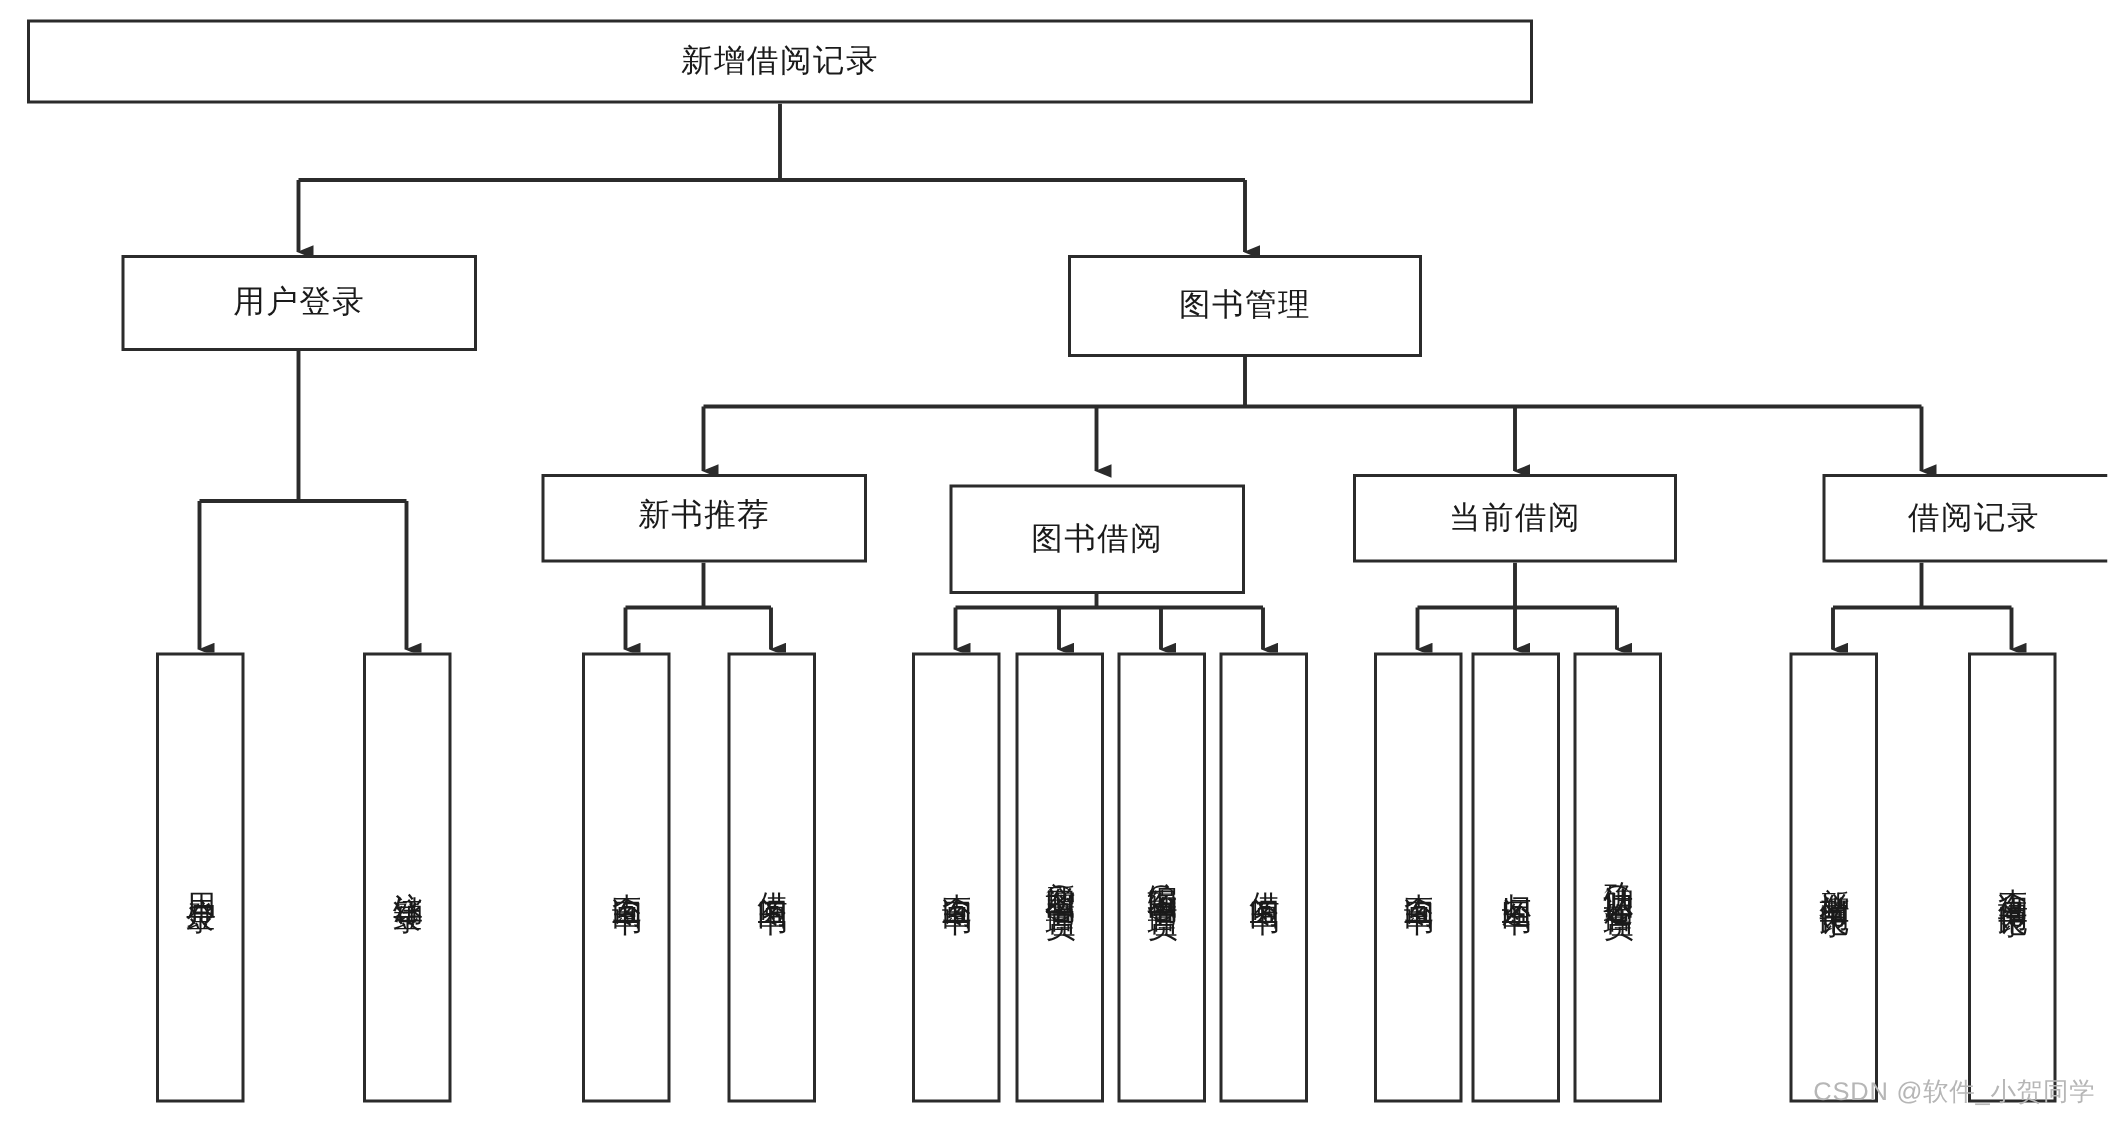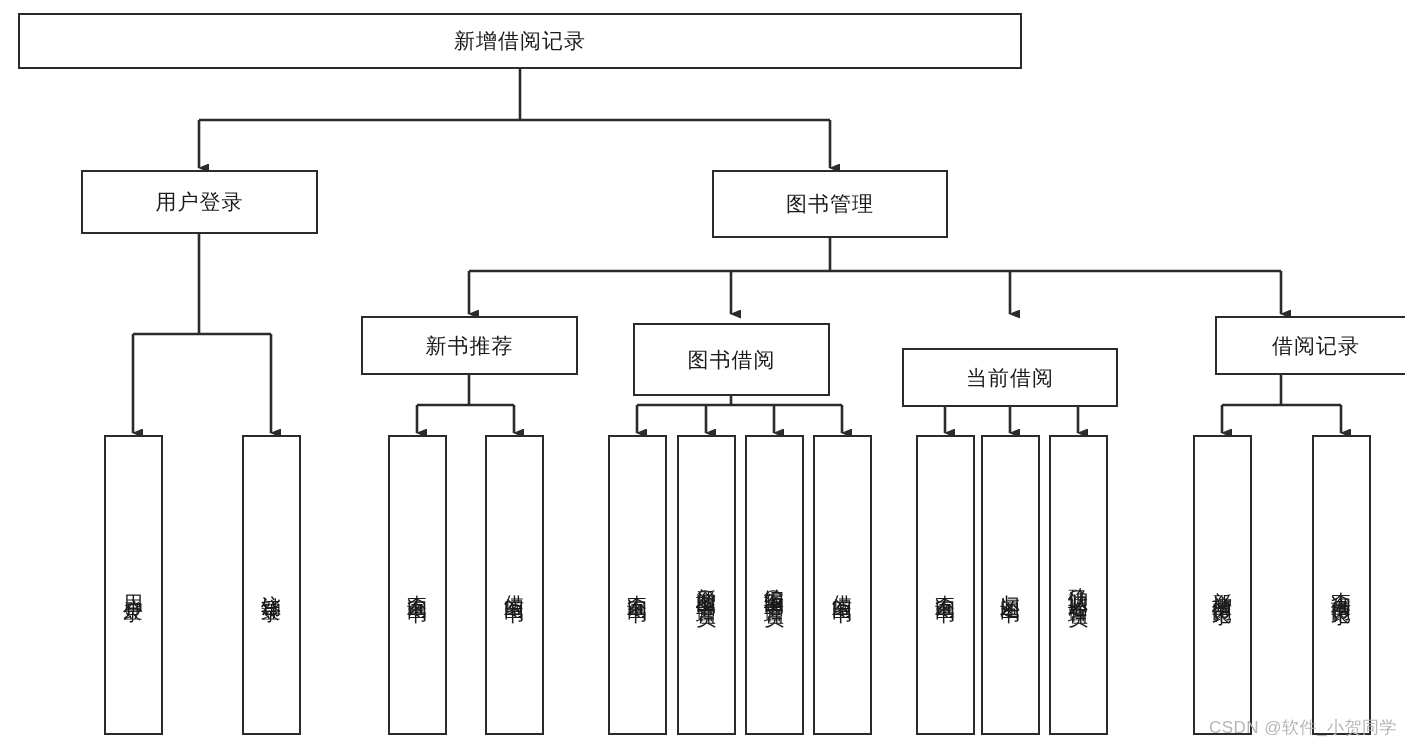--- a/index.html
+++ b/index.html
@@ -125,27 +125,27 @@
     <span class="node-label">新增借阅记录</span>
   </div>
 
   <div class="node horiz" style="left: 81px; top: 170px; width: 237px; height: 64px;">
     <span class="node-label">用户登录</span>
   </div>
   <div class="node horiz" style="left: 712px; top: 170px; width: 236px; height: 68px;">
     <span class="node-label">图书管理</span>
   </div>
 
-  <div class="node horiz" style="left: 361px; top: 316px; width: 217px; height: 59px;">
+  <div class="node horiz" style="left: 361px; top: 316px; width: 217px; height: 59px; font-family: Liberation Mono, monospace;">
     <span class="node-label">新书推荐</span>
   </div>
   <div class="node horiz" style="left: 633px; top: 323px; width: 197px; height: 73px;">
     <span class="node-label">图书借阅</span>
   </div>
-  <div class="node horiz" style="left: 902px; top: 316px; width: 216px; height: 59px; margin-top: 32px;">
+  <div class="node horiz" style="left: 902px; top: 316px; width: 216px; height: 59px;">
     <span class="node-label">当前借阅</span>
   </div>
   <div class="node horiz" style="left: 1193px; top: 316px; width: 202px; height: 59px; margin-left: 22px;">
     <span class="node-label">借阅记录</span>
   </div>
 
   <div class="node vert" style="left: 104px; top: 435px; width: 59px; height: 300px;">
     <span class="node-label">用户登录</span>
   </div>
   <div class="node vert" style="left: 242px; top: 435px; width: 59px; height: 300px;">

